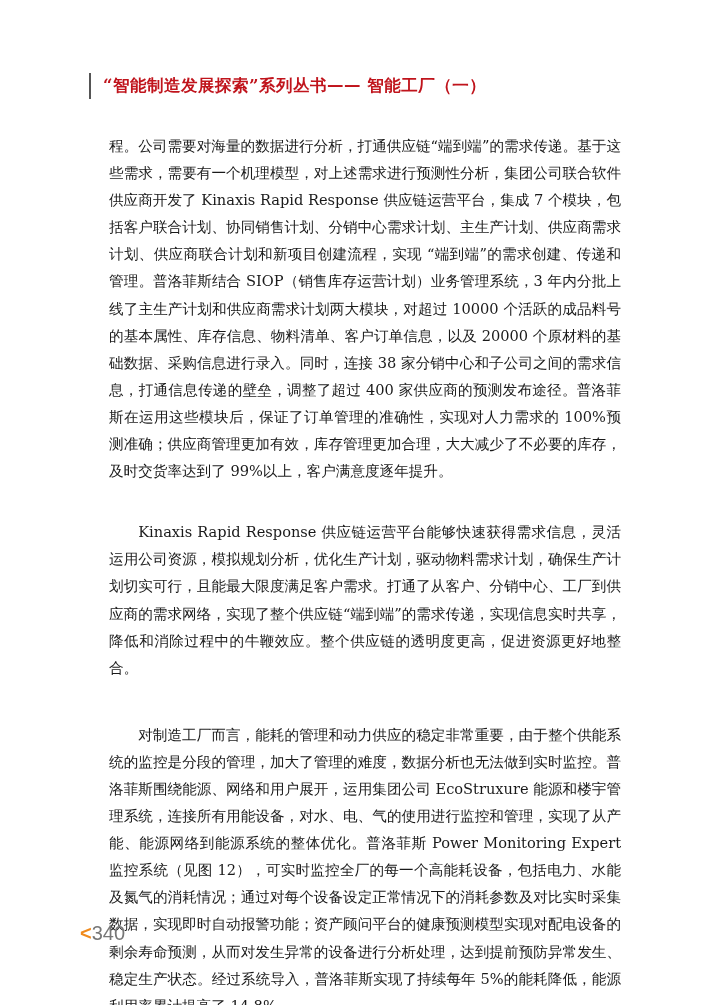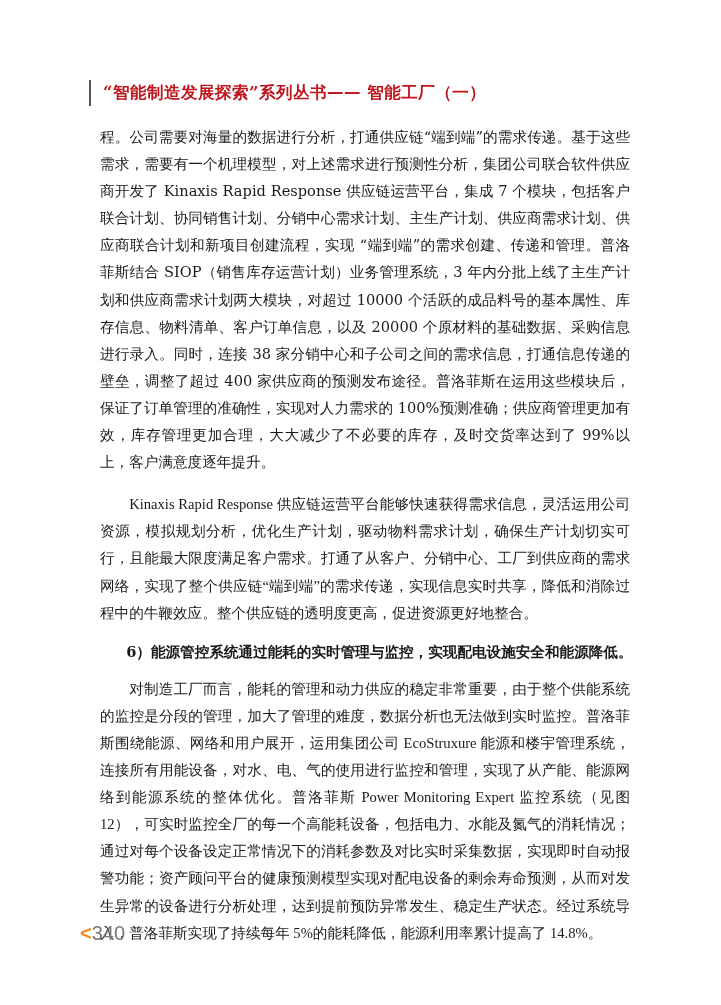--- a/index.html
+++ b/index.html
@@ -1,42 +1,41 @@
 <!DOCTYPE html>
 <html><head>
 <meta charset="utf-8">
 <style>
   html, body { margin:0; padding:0; background:#ffffff; }
   body { width:721px; height:1005px; position:relative; overflow:hidden;
          font-family: "DejaVu Serif", "Liberation Serif", serif; color:#1a1a1a; }
-  .header { position:absolute; left:89px; top:80px; height:26px; display:flex; align-items:center; }
+  .header { position:absolute; left:89px; top:73px; height:26px; display:flex; align-items:center; }
   .header-bar { width:2px; height:26px; background:#555; margin-right:12px; }
   .header-title { color:#c0141c; font-weight:bold; font-size:16.5px; letter-spacing:0.5px; white-space:nowrap; }
   .content { position:absolute; left:97px; top:120px; width:536px; }
-  p.para { margin:3px; font-size:14.6px; line-height:27.1px; text-align:justify; text-justify:inter-character; }
-  p.indent { text-indent:2em;font-family:Liberation Serif, serif; }
+  p.para { margin:12px; font-size:14.6px; line-height:27.1px; text-align:justify; text-justify:inter-character; }
+  p.indent { text-indent:2em; }
   .gap { height:10px; }
   h3.section { margin:0; font-size:14.6px; line-height:27.1px; font-weight:bold; padding-left:2em; }
   .gap2 { height:8px; }
   .footer { position:absolute; left:80px; top:922px; font-family:"Liberation Sans", sans-serif; font-size:20px; color:#777; }
   .footer .arrow { color:#f08a1c; font-weight:bold; }
 </style>
 </head>
 <body>
 
 <div class="header">
   <div class="header-bar"></div>
   <div class="header-title">“智能制造发展探索”系列丛书—— 智能工厂（一）</div>
 </div>
 
 <div class="content">
   <p class="para">程。公司需要对海量的数据进行分析，打通供应链“端到端”的需求传递。基于这些需求，需要有一个机理模型，对上述需求进行预测性分析，集团公司联合软件供应商开发了 Kinaxis Rapid Response 供应链运营平台，集成 7 个模块，包括客户联合计划、协同销售计划、分销中心需求计划、主生产计划、供应商需求计划、供应商联合计划和新项目创建流程，实现 “端到端”的需求创建、传递和管理。普洛菲斯结合 SIOP（销售库存运营计划）业务管理系统，3 年内分批上线了主生产计划和供应商需求计划两大模块，对超过 10000 个活跃的成品料号的基本属性、库存信息、物料清单、客户订单信息，以及 20000 个原材料的基础数据、采购信息进行录入。同时，连接 38 家分销中心和子公司之间的需求信息，打通信息传递的壁垒，调整了超过 400 家供应商的预测发布途径。普洛菲斯在运用这些模块后，保证了订单管理的准确性，实现对人力需求的 100%预测准确；供应商管理更加有效，库存管理更加合理，大大减少了不必要的库存，及时交货率达到了 99%以上，客户满意度逐年提升。</p>
   <div class="gap"></div>
   <p class="para indent">Kinaxis Rapid Response 供应链运营平台能够快速获得需求信息，灵活运用公司资源，模拟规划分析，优化生产计划，驱动物料需求计划，确保生产计划切实可行，且能最大限度满足客户需求。打通了从客户、分销中心、工厂到供应商的需求网络，实现了整个供应链“端到端”的需求传递，实现信息实时共享，降低和消除过程中的牛鞭效应。整个供应链的透明度更高，促进资源更好地整合。</p>
   <div class="gap2"></div>
-  <h3 class="section">6）能源管控系统通过能耗的实时管理与监控，实现配电设施安全和能源降低。</h3>
   <div class="gap2"></div>
   <p class="para indent">对制造工厂而言，能耗的管理和动力供应的稳定非常重要，由于整个供能系统的监控是分段的管理，加大了管理的难度，数据分析也无法做到实时监控。普洛菲斯围绕能源、网络和用户展开，运用集团公司 EcoStruxure 能源和楼宇管理系统，连接所有用能设备，对水、电、气的使用进行监控和管理，实现了从产能、能源网络到能源系统的整体优化。普洛菲斯 Power Monitoring Expert 监控系统（见图 12），可实时监控全厂的每一个高能耗设备，包括电力、水能及氮气的消耗情况；通过对每个设备设定正常情况下的消耗参数及对比实时采集数据，实现即时自动报警功能；资产顾问平台的健康预测模型实现对配电设备的剩余寿命预测，从而对发生异常的设备进行分析处理，达到提前预防异常发生、稳定生产状态。经过系统导入，普洛菲斯实现了持续每年 5%的能耗降低，能源利用率累计提高了 14.8%。</p>
 </div>
 
 <div class="footer">
   <span class="arrow">&lt;</span><span>340</span>
 </div>
 
 </body></html>

